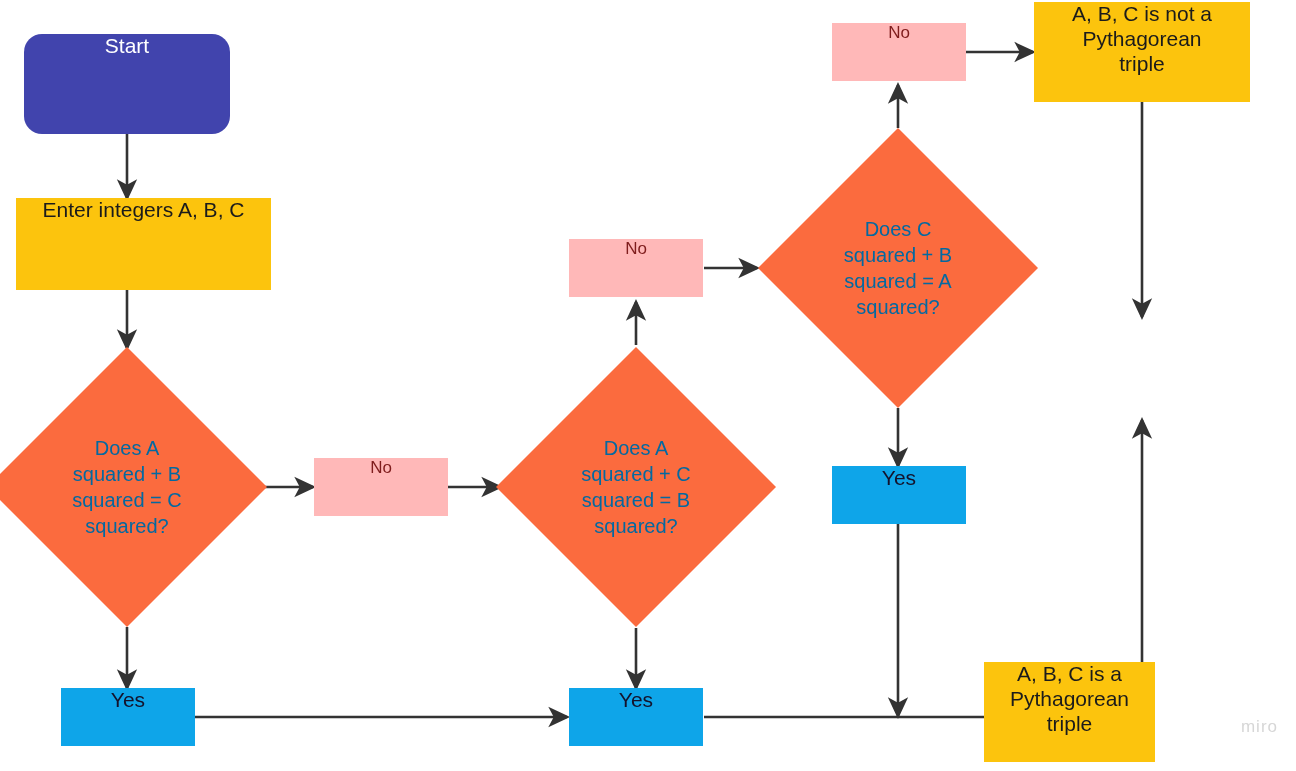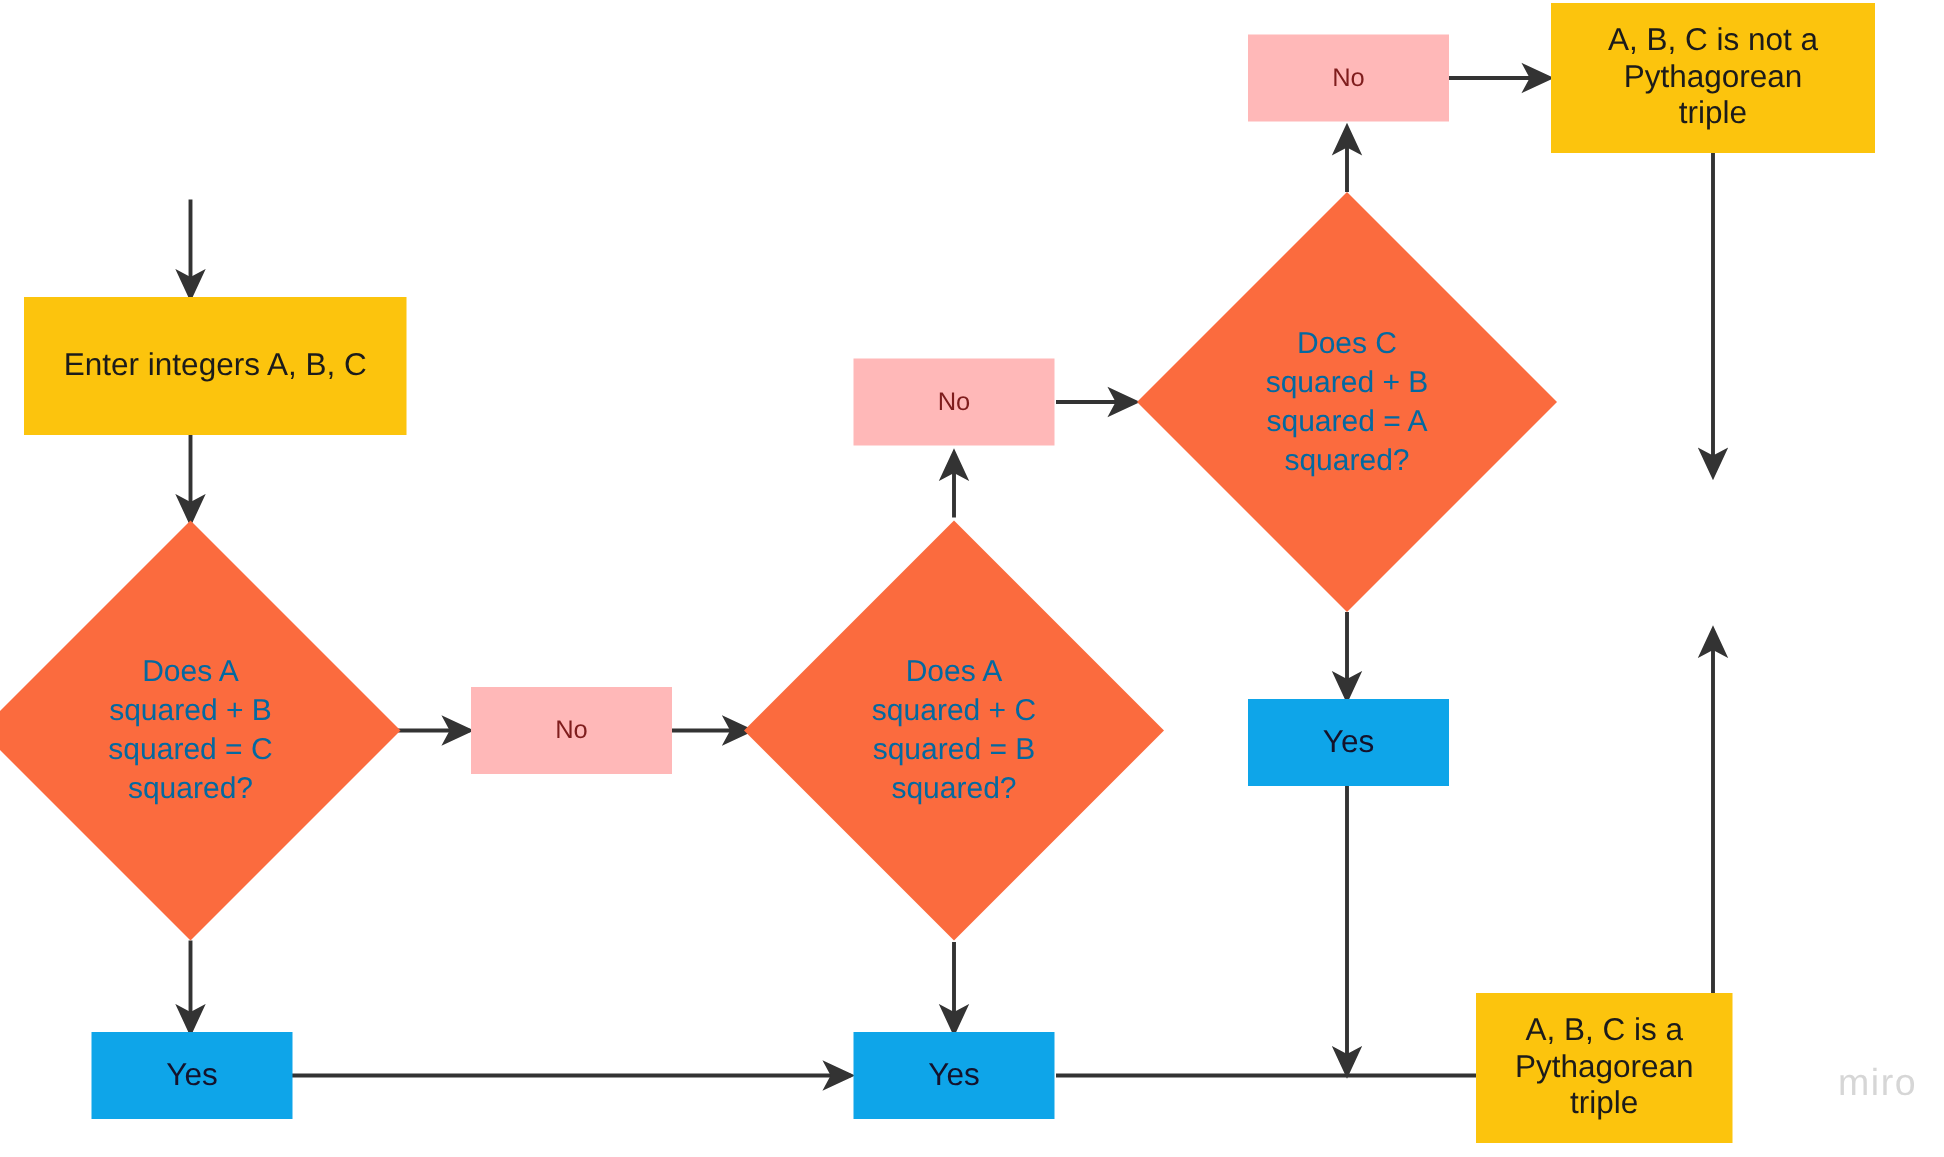--- a/index.html
+++ b/index.html
@@ -15,21 +15,21 @@
     position: relative;
     width: 1296px;
     height: 771px;
     background: #ffffff;
     overflow: hidden;
   }
   .node {
     position: absolute;
     box-sizing: border-box;
     display: flex;
-    align-items: center;
+    align-items: flex-start;
     justify-content: center;
     text-align: center;
     line-height: 1.18;
     white-space: pre-line;
   }
   .terminator {
     border-radius: 18px;
     background: #4144ad;
     color: #ffffff;
     font-size: 21px;
@@ -77,21 +77,21 @@
     left: 0;
     top: 0;
     width: 1296px;
     height: 771px;
     pointer-events: none;
   }
   .watermark {
     position: absolute;
     right: 18px;
     bottom: 34px;
-    font-size: 25px;
+    font-size: 17px;
     letter-spacing: 1px;
     color: #c9c9c9;
     opacity: 0.75;
     font-family: "Liberation Sans", sans-serif;
   }
 </style>
 </head>
 <body>
 
 <div id="canvas">
@@ -129,20 +129,23 @@
 
     <line x1="194" y1="717" x2="567" y2="717" stroke="#333333" stroke-width="2.6" marker-end="url(#arrow)"></line>
 
     <line x1="704" y1="717" x2="1035" y2="717" stroke="#333333" stroke-width="2.6" marker-end="url(#arrow)"></line>
 
     <line x1="898" y1="523" x2="898" y2="716" stroke="#333333" stroke-width="2.6" marker-end="url(#arrow)"></line>
 
     <line x1="1142" y1="662" x2="1142" y2="420" stroke="#333333" stroke-width="2.6" marker-end="url(#arrow)"></line>
   </svg>
 
+  <div class="node terminator" style="left:24px; top:34px; width:206px; height:100px;">
+    <span>Start</span>
+  </div>
 
   <div class="node process" style="left:0px; top:198px; width:255px; height:92px;margin-left:16px;">
     <span>Enter integers A, B, C</span>
   </div>
 
   <div class="decision-wrap" style="left:28px; top:388px; width:198px; height:198px;">
     <div class="decision-shape"></div>
     <div class="decision-label">Does A
 squared + B
 squared = C

